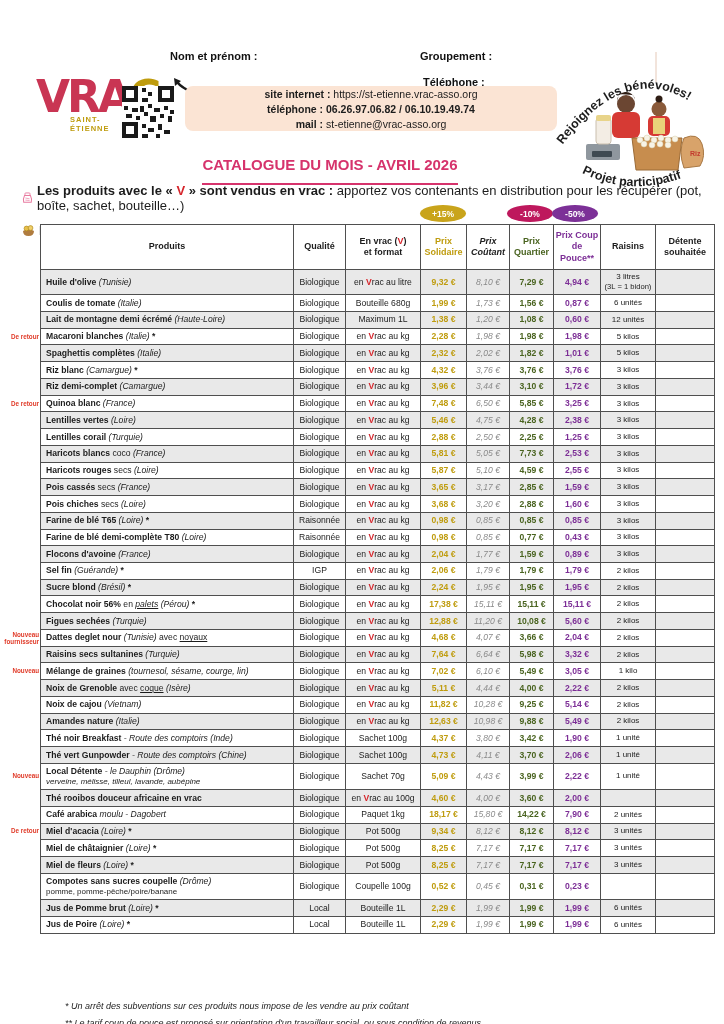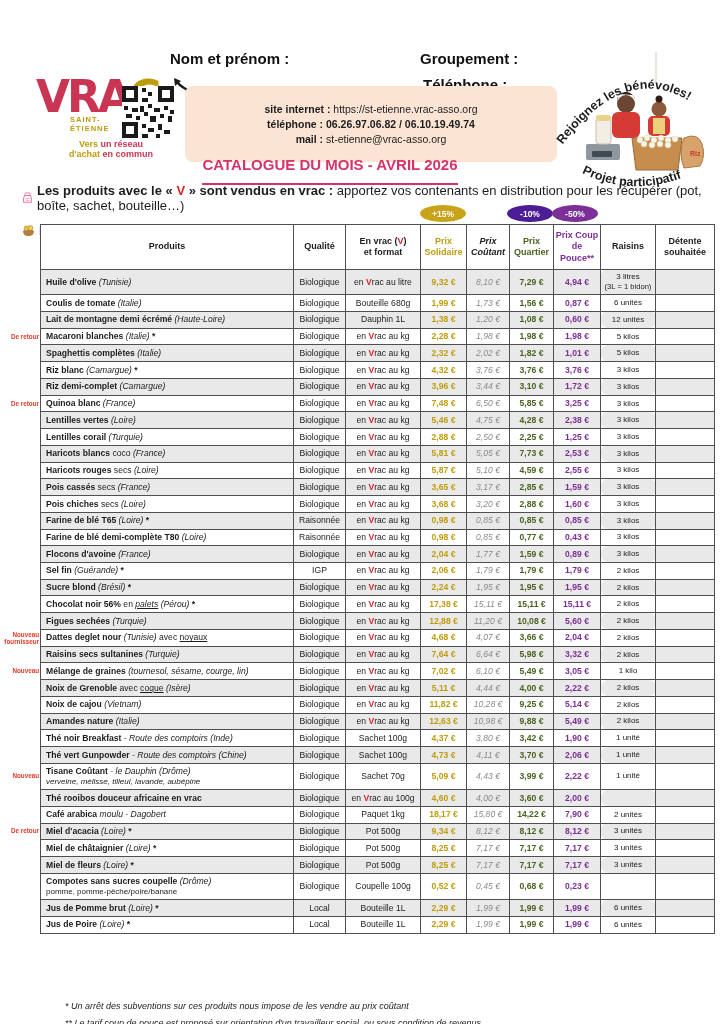--- a/index.html
+++ b/index.html
@@ -14,27 +14,27 @@
   .logo{left:36px;top:78px;width:150px;}
   .vrac-word{font-size:44px;font-weight:900;letter-spacing:-3px;line-height:0.85;font-family:"DejaVu Sans",sans-serif;}
   .vrac-word .vl{color:var(--crimson);}
   .vrac-word .vc{color:var(--gold);}
   .logo-city{color:var(--gold);font-weight:700;font-size:7.5px;letter-spacing:1px;line-height:1.15;margin-left:34px;margin-top:1px;}
   .logo-slogan{font-weight:700;font-size:9px;line-height:1.12;margin-top:5px;text-align:center;}
   .logo-slogan .ga{color:var(--gold);}
   .logo-slogan .rb{color:var(--crimson);}
 
   
-  .fld{font-weight:700;font-size:15px;color:#111;}
+  .fld{font-weight:700;font-size:11px;color:#111;}
   .fld-name{left:170px;top:50px;}
   .fld-group{left:420px;top:50px;}
   .fld-phone{left:423px;top:76px;}
 
   
-  .contact-box{left:185px;top:86px;width:372px;height:76px;background:var(--peach);border-radius:8px;display:flex;flex-direction:column;justify-content:center;gap:3px;text-align:center;font-size:10.5px;}
+  .contact-box{left:185px;top:86px;width:372px;height:45px;background:var(--peach);border-radius:8px;display:flex;flex-direction:column;justify-content:center;gap:3px;text-align:center;font-size:10.5px;}
   .cline .cl{font-weight:700;}
   .cline.allb{font-weight:700;}
   .qr{left:122px;top:86px;}
   .arrow{left:172px;top:78px;}
 
   
   .stamp{left:556px;top:52px;}
 
   
   .page-title{left:120px;top:156px;width:420px;text-align:center;font-size:15px;font-weight:700;color:var(--pink);}
@@ -63,39 +63,35 @@
   th.h-pouce{color:var(--purple);}
   tbody td{font-size:8.6px;padding:2.5px 2px;text-align:center;background:#fff;line-height:1.25;}
   tbody tr.odd td{background:var(--stripe);}
   td.c-prod{text-align:left;padding-left:5px;position:relative;}
   td.c-prod .l2{font-size:8px;line-height:1.2;}
   .row-badge{position:absolute;left:-40px;top:50%;transform:translateY(-50%);width:38px;text-align:right;color:#e03a28;font-weight:700;font-size:6.3px;line-height:1.15;}
   td.c-sol{color:var(--gold);font-weight:700;}
   td.c-cout{color:var(--coutant);font-style:italic;}
   td.c-quart{color:var(--quartier);font-weight:700;}
   td.c-pouce{color:var(--purple);font-weight:700;}
-  td.c-max{font-size:8px;border-radius:7px;}
+  td.c-max{font-size:8px;}
   td.c-max .m2{font-size:7.6px;}
   .vr{color:var(--red);font-weight:700;}
 
   
   .footnotes{left:65px;top:998px;font-size:9px;font-style:italic;color:#222;line-height:1.9;}
 </style>
 </head>
 <body>
 
 <div class="abs logo">
   <div class="vrac-word"><span class="vl">VRA</span><span class="vc">Ç</span></div>
   <div class="logo-city">
     <div>SAINT-</div>
     <div>ÉTIENNE</div>
-  </div>
-  <div class="logo-slogan">
-    <div><span class="ga">Vers </span><span class="rb">un réseau</span></div>
-    <div><span class="ga">d'achat </span><span class="rb">en commun</span></div>
   </div>
 </div>
 
 <div class="abs fld fld-name">Nom et prénom :</div>
 <div class="abs fld fld-group">Groupement :</div>
 <div class="abs fld fld-phone">Téléphone :</div>
 
 <svg class="abs qr" width="52" height="52" viewBox="0 0 26 26">
   <rect width="26" height="26" fill="#fff"></rect>
   <g fill="#1a1a1a">
@@ -199,21 +195,21 @@
 <div class="abs note note2">
   <svg width="13" height="12" viewBox="0 0 13 12">
     <path d="M 1,6 Q 1,11 6.5,11 Q 12,11 12,6 L 10,5 L 3,5 Z" fill="#b07c3f"></path>
     <circle cx="4.5" cy="3.5" r="2.4" fill="#e8c14a" stroke="#b08a1e" stroke-width="0.7"></circle>
     <circle cx="8.5" cy="3" r="2.4" fill="#f0d06a" stroke="#b08a1e" stroke-width="0.7"></circle>
   </svg>
   <span class="b">Paiement en espèces ou chèques uniquement</span>
 </div>
 
 <div class="abs pill pill1" style="background: rgb(201, 164, 27);">+15%</div>
-<div class="abs pill pill2" style="background: #4c1d95;">-10%</div>
+<div class="abs pill pill2" style="background: #be185d;">-10%</div>
 <div class="abs pill pill3" style="background: rgb(124, 48, 151);">-50%</div>
 
 <div class="abs tbl-wrap">
   <table>
     <colgroup>
       <col style="width:253px">
         <col style="width:52px">
         <col style="width:75px">
       <col style="width:46px">
         <col style="width:43px">
@@ -268,21 +264,21 @@
           <td class="c-max">
             <div>6 unités</div>
           </td>
           <td class="c-qty"></td>
         </tr>
         <tr class="odd">
           <td class="c-prod">
             <div><span class="b">Lait de montagne demi écrémé </span><span class="i">(Haute-Loire)</span></div>
           </td>
           <td class="c-qual">Biologique</td>
-          <td class="c-fmt">Dauphin 1L</td>
+          <td class="c-fmt">Maximum 1L</td>
           <td class="c-sol">1,38 €</td>
           <td class="c-cout">1,20 €</td>
           <td class="c-quart">1,08 €</td>
           <td class="c-pouce">0,60 €</td>
           <td class="c-max">
             <div>12 unités</div>
           </td>
           <td class="c-qty"></td>
         </tr>
         <tr>
@@ -675,21 +671,21 @@
           <td class="c-quart">3,70 €</td>
           <td class="c-pouce">2,06 €</td>
           <td class="c-max">
             <div>1 unité</div>
           </td>
           <td class="c-qty"></td>
         </tr>
         <tr>
           <td class="c-prod">
             <span class="row-badge">Nouveau</span>
-            <div><span class="b">Tisane Coûtant </span><span class="i">- le Dauphin (Drôme)</span></div>
+            <div><span class="b">Local Détente </span><span class="i">- le Dauphin (Drôme)</span></div>
             <div class="l2"><span class="i">verveine, mélisse, tilleul, lavande, aubépine</span></div>
           </td>
           <td class="c-qual">Biologique</td>
           <td class="c-fmt">Sachet 70g</td>
           <td class="c-sol">5,09 €</td>
           <td class="c-cout">4,43 €</td>
           <td class="c-quart">3,99 €</td>
           <td class="c-pouce">2,22 €</td>
           <td class="c-max">
             <div>1 unité</div>
@@ -774,21 +770,21 @@
         </tr>
         <tr>
           <td class="c-prod">
             <div><span class="b">Compotes sans sucres coupelle </span><span class="i">(Drôme)</span></div>
             <div class="l2"><span>pomme, pomme-pêche/poire/banane</span></div>
           </td>
           <td class="c-qual">Biologique</td>
           <td class="c-fmt">Coupelle 100g</td>
           <td class="c-sol">0,52 €</td>
           <td class="c-cout">0,45 €</td>
-          <td class="c-quart">0,68 €</td>
+          <td class="c-quart">0,31 €</td>
           <td class="c-pouce">0,23 €</td>
           <td class="c-max">
             <div></div>
           </td>
           <td class="c-qty"></td>
         </tr>
         <tr class="odd">
           <td class="c-prod">
             <div><span class="b">Jus de Pomme brut </span><span class="i">(Loire)</span><span class="b"> *</span></div>
           </td>

